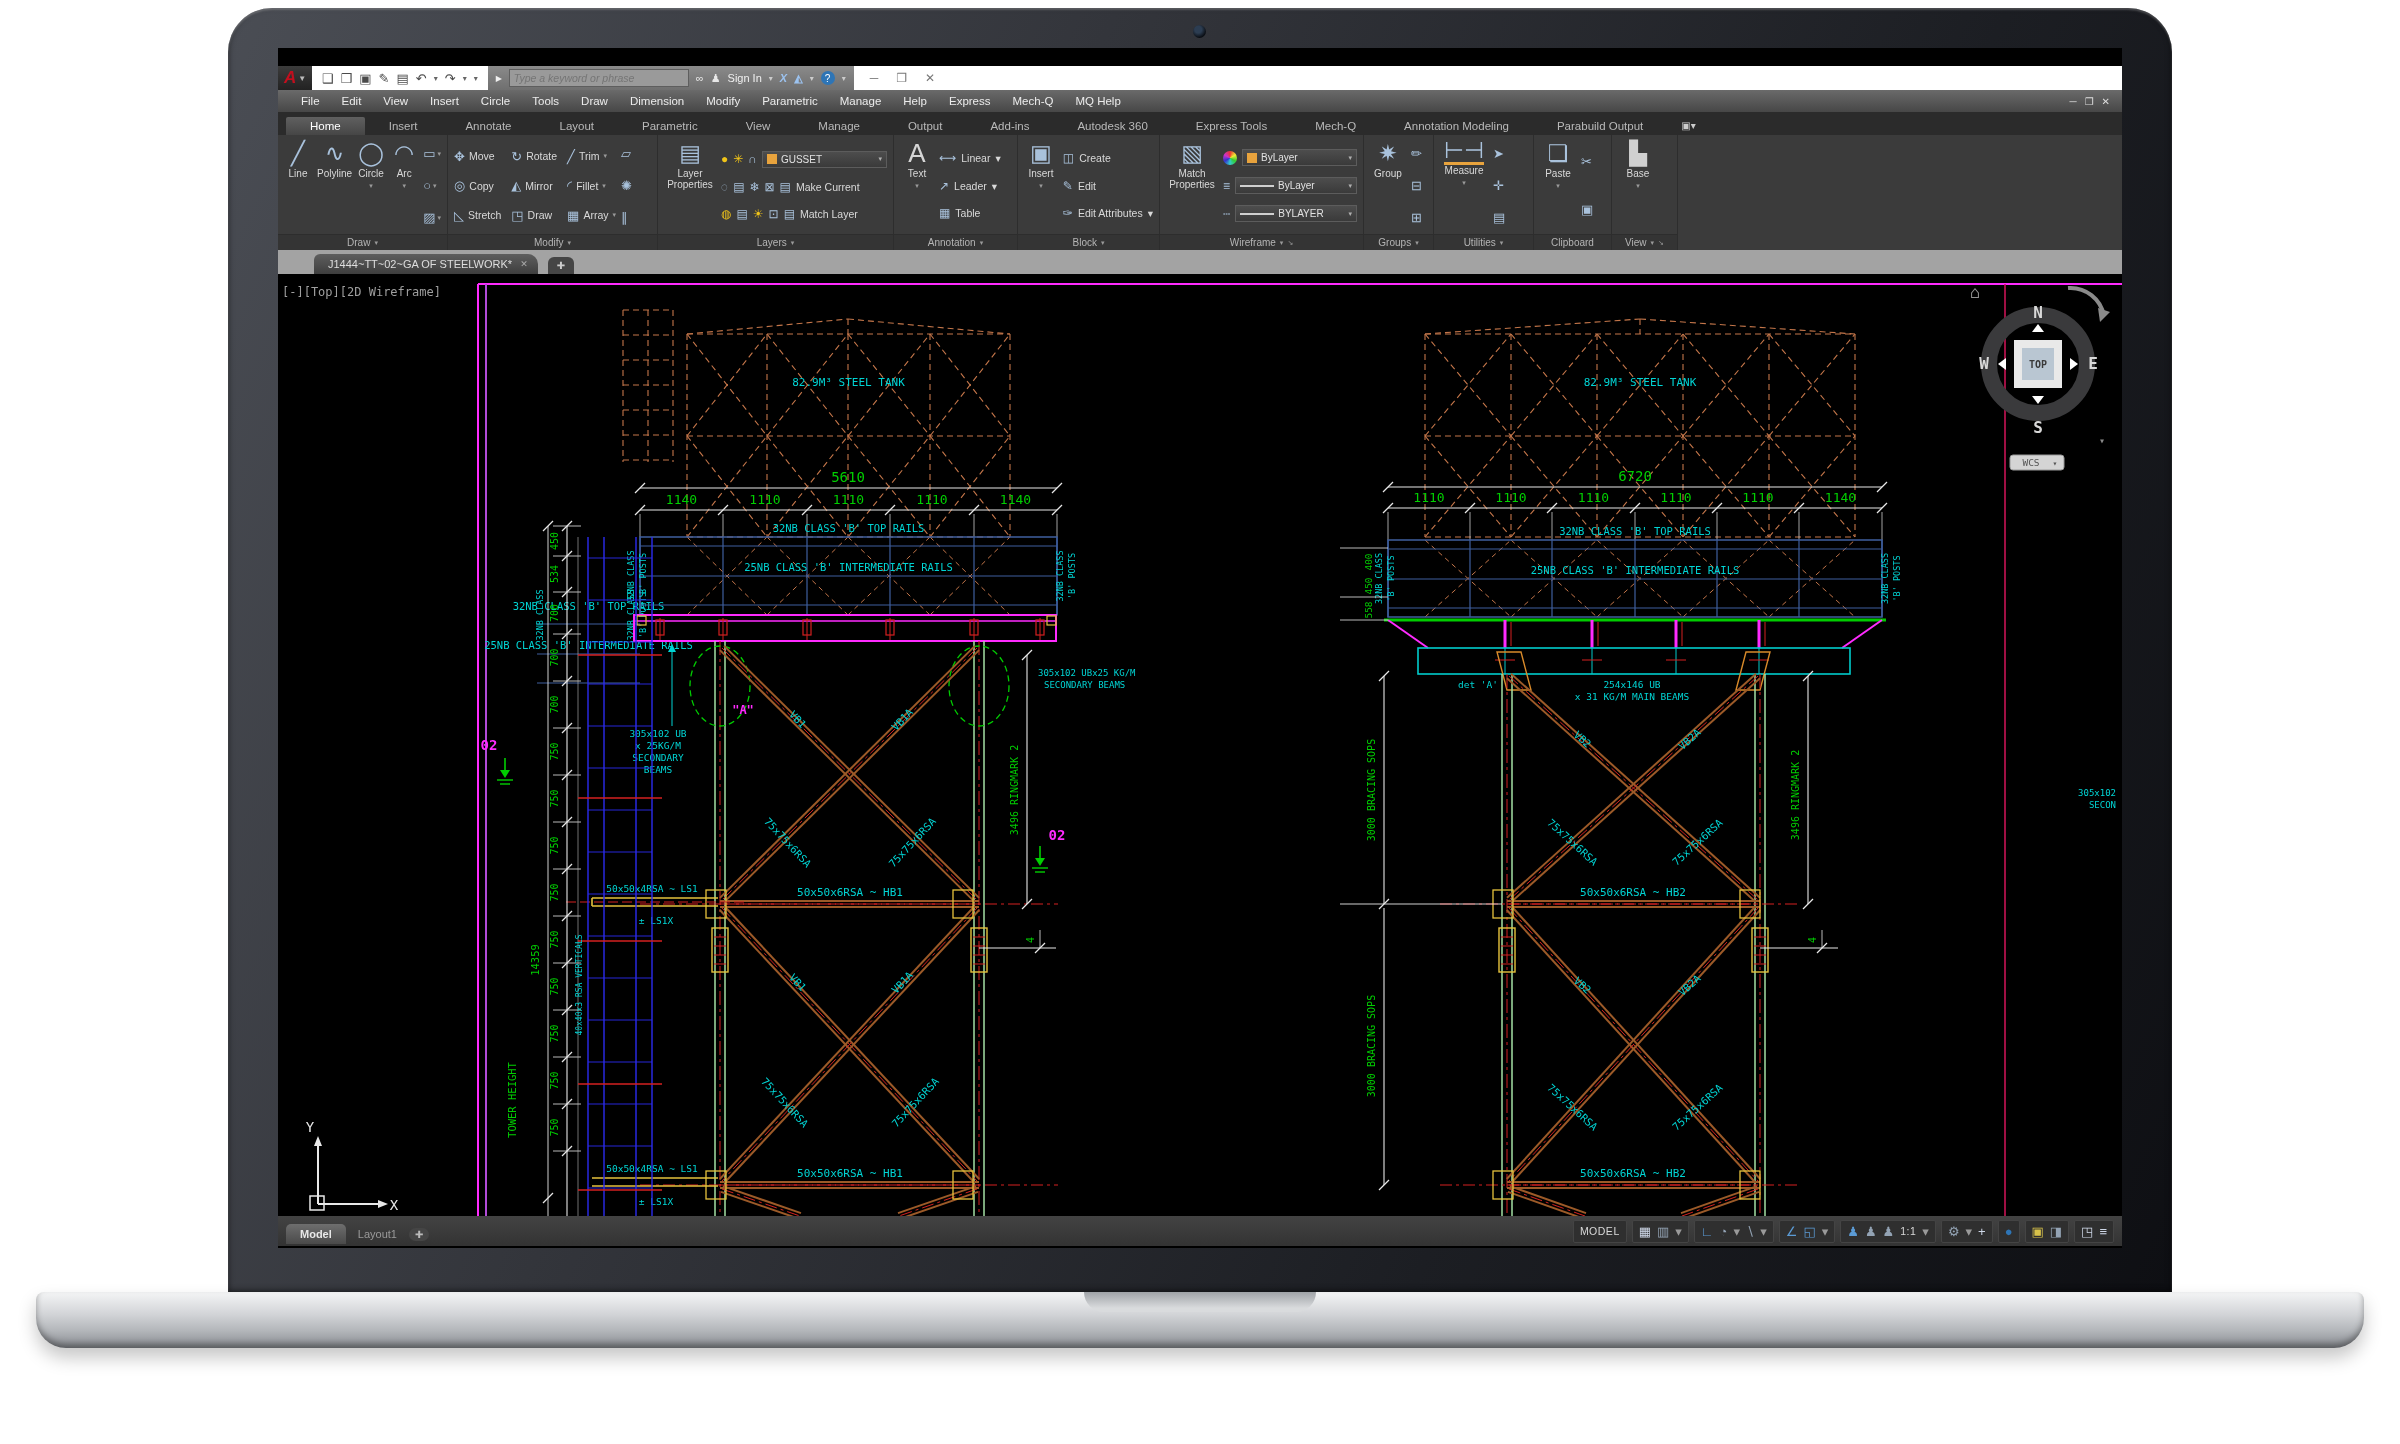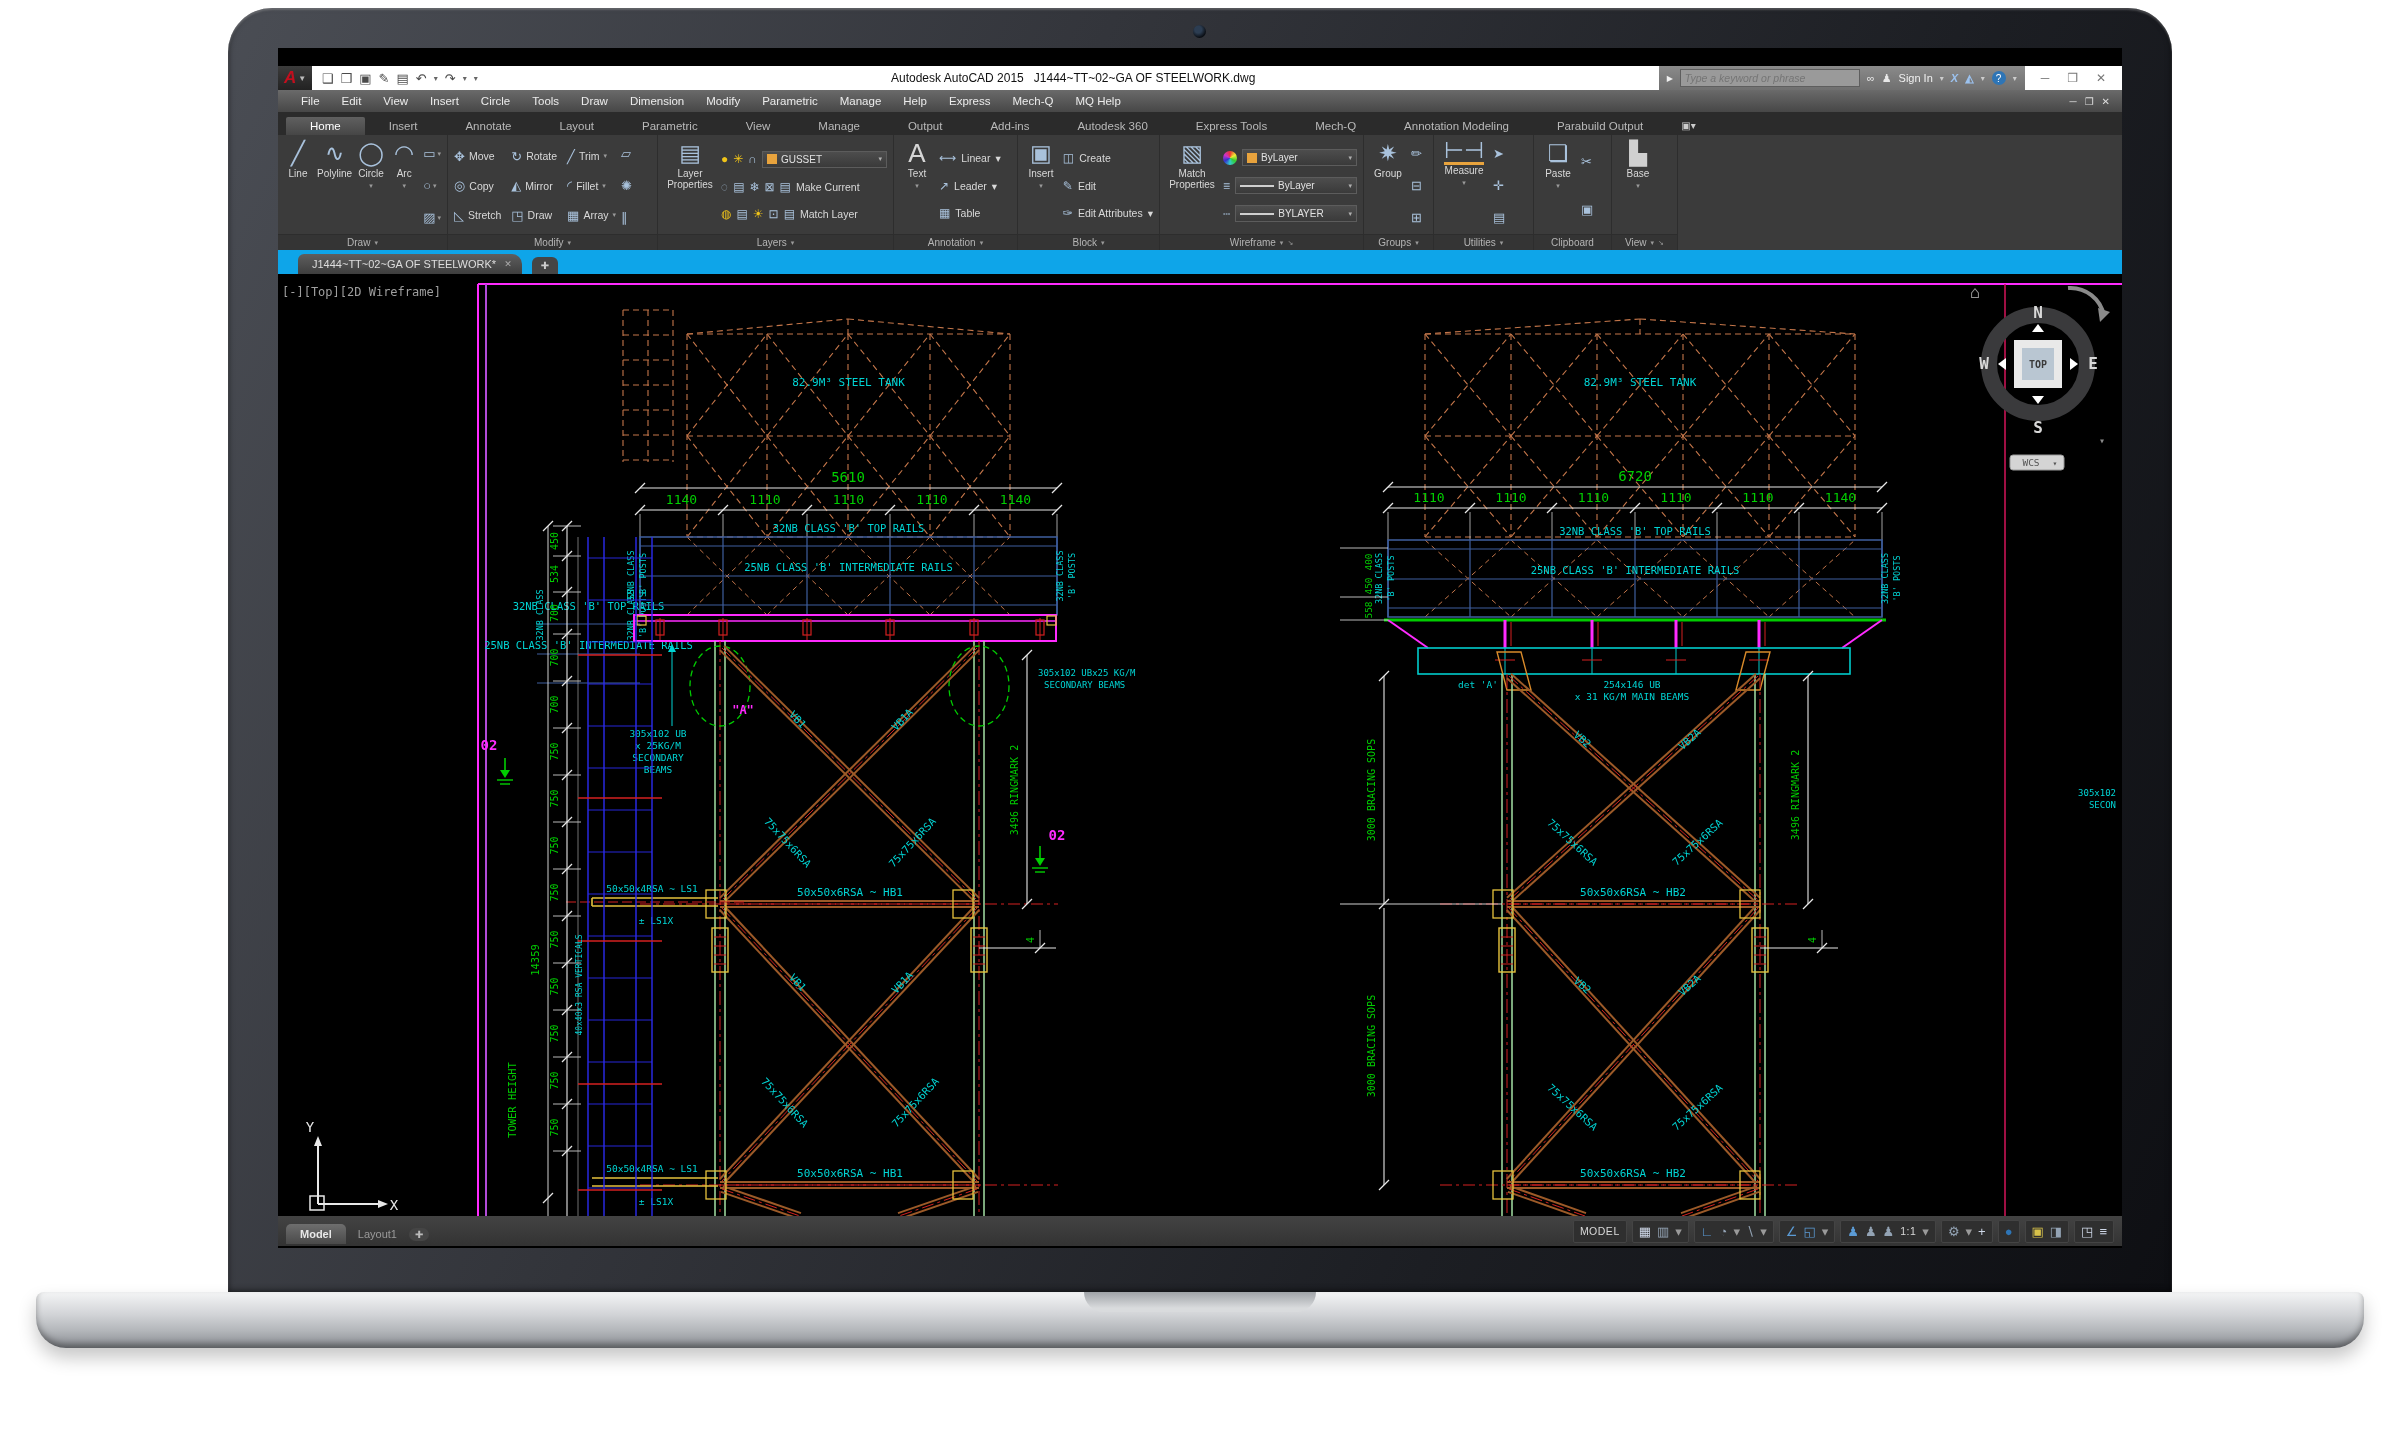--- a/index.html
+++ b/index.html
@@ -76,22 +76,22 @@
   .lrow i{font-style:normal;color:#a9c2dc;font-size:12px;}
   .field{height:15px;background:linear-gradient(#4d4d4d,#3a3a3a);border:1px solid #5c5c5c;
          display:flex;align-items:center;gap:4px;padding:0 4px;color:#e2e2e2;font-size:10px;}
   .field .dd{margin-left:auto;font-size:7px;color:#b0b0b0;}
   .sw{width:10px;height:10px;background:#e8a33d;display:inline-block;}
   .lnw{width:34px;border-top:2px solid #cfcfcf;display:inline-block;}
   .cwheel{width:14px;height:14px;border-radius:50%;background:#c33;
           background:conic-gradient(#e33,#ee3,#3c3,#3cc,#33c,#c3c,#e33);}
   .yellow{color:#f0c419 !important;}
   
-  .ftabs{position:absolute;left:0;top:184px;width:1844px;height:24px;background:#0ea5e9;
-         display:flex;align-items:flex-end;padding-left:20px;box-sizing:border-box;}
+  .ftabs{position:absolute;left:0;top:184px;width:1844px;height:24px;background:#a3a3a3;
+         display:flex;align-items:flex-end;padding-left:36px;box-sizing:border-box;}
   .ftab{background:linear-gradient(#5e5e5e,#3e3e3e);color:#ddd;font-size:11px;padding:4px 10px 4px 14px;
         border-radius:6px 10px 0 0;display:flex;gap:8px;align-items:center;}
   .ftab .x{color:#aaa;font-size:9px;}
   .fplus{margin-left:10px;background:#454545;color:#ccc;border-radius:6px 6px 0 0;font-size:10px;
          padding:3px 9px;}
   
   .canvas{position:absolute;left:0;top:208px;width:1844px;height:942px;background:#000;overflow:hidden;}
   
   .sbar{position:absolute;left:0;top:1150px;width:1844px;height:30px;
         background:linear-gradient(#434343,#333);display:flex;align-items:center;
@@ -122,23 +122,20 @@
           <span>❑</span>
           <span>❒</span>
           <span>▣</span>
           <span>✎</span>
           <span>▤</span>
           <span>↶</span>
             <span class="dd">▾</span>
           <span>↷</span>
             <span class="dd">▾</span>
           <span class="dd">▾</span>
-        </div>
-        <div class="wtitle">
-          <span>Autodesk AutoCAD 2015</span>&nbsp;&nbsp;&nbsp;<span>J1444~TT~02~GA OF STEELWORK.dwg</span>
         </div>
         <div class="infocenter">
           <span style="font-size:8px">▶</span>
           <input class="searchbox" placeholder="Type a keyword or phrase" style="">
           <span class="ic-ico">∞</span>
           <span class="ic-ico">♟</span>
           <span>Sign In</span>
           <span style="font-size:8px;color:#ccc">▾</span>
           <span style="color:#9cc3f0;font-weight:bold;font-style:italic">X</span>
           <span style="color:#9cc3f0;font-weight:bold">◭</span>

